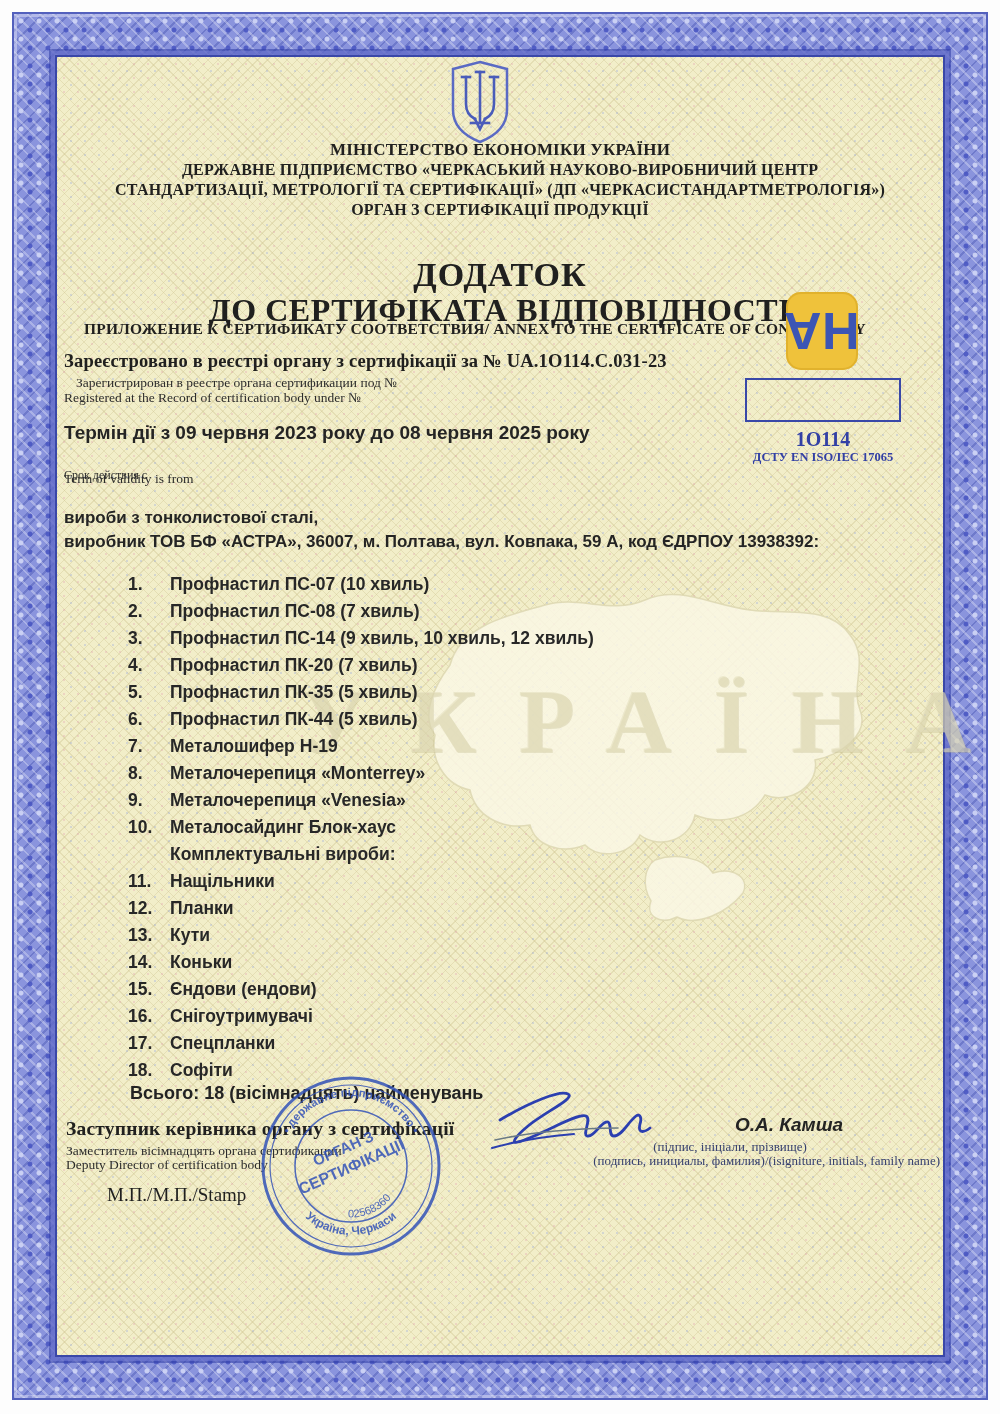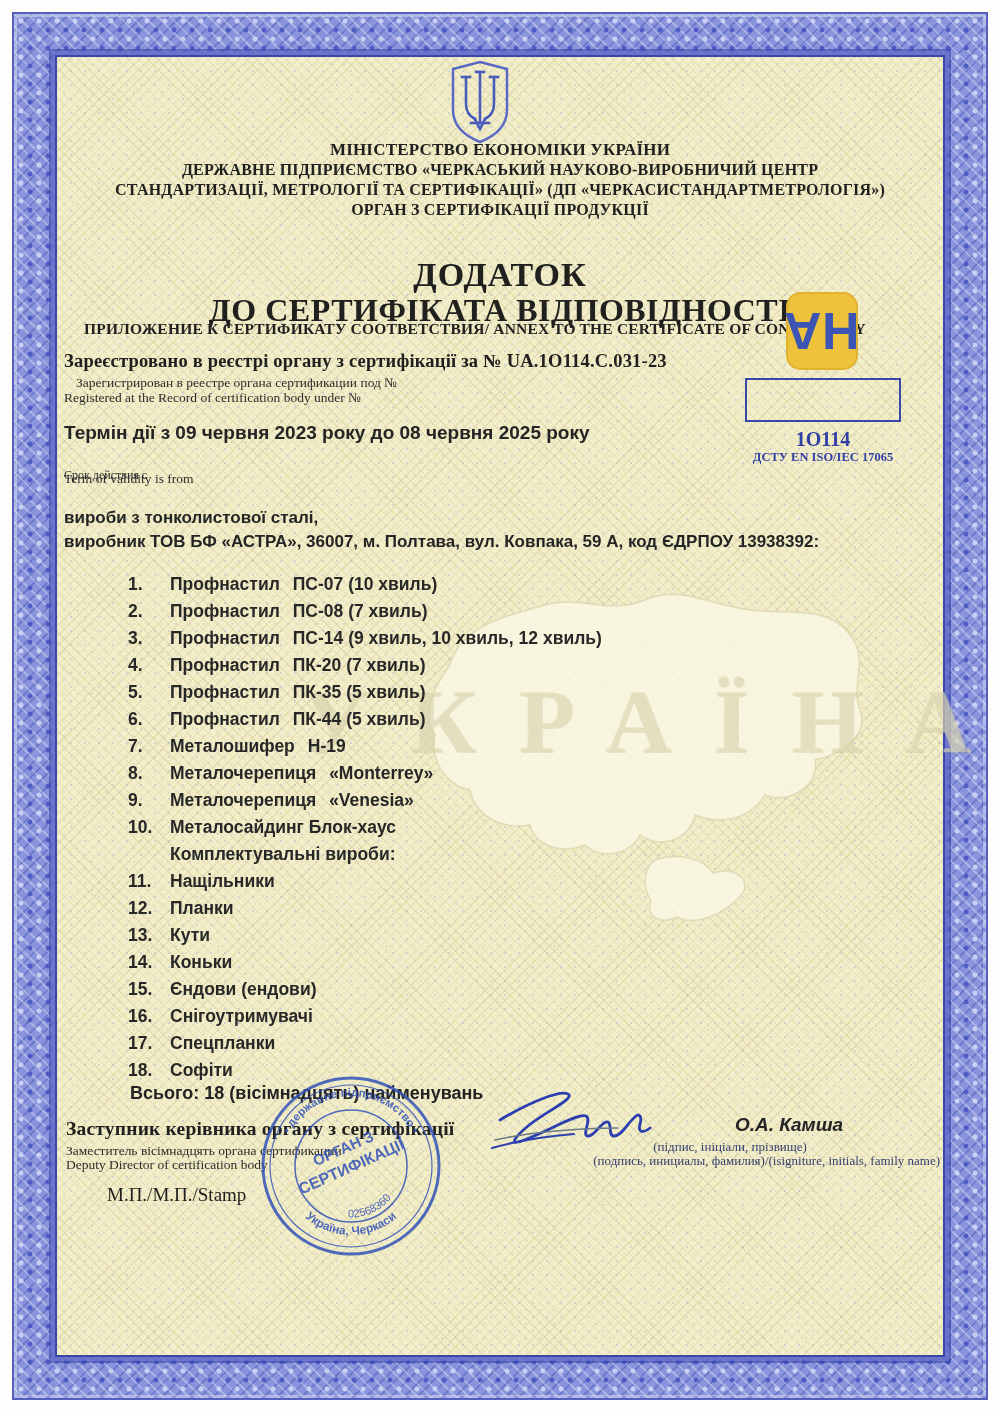--- a/index.html
+++ b/index.html
@@ -41,21 +41,21 @@
   .sans{font-family:"Liberation Sans", sans-serif;}
   .b{font-weight:bold;}
   
   .wm-word{
     font-weight:bold;font-size:92px;letter-spacing:42px;white-space:nowrap;
     color:rgba(226,220,186,.55);text-shadow:1px 1px 0 rgba(186,180,134,.30);
   }
   
   .prow{left:128px;width:740px;height:27px;font:bold 17.5px "Liberation Sans",sans-serif;color:#272727;}
   .prow .num{display:inline-block;width:42px;}
-  .prow .pspec{margin-left:13px;}
+  .prow .pspec{margin-left:5px;}
   
   .na-box{
     left:786px;top:292px;width:72px;height:78px;border-radius:15px;
     background:#efc23b;display:flex;align-items:center;justify-content:center;
     box-shadow:inset 0 0 0 2px rgba(200,150,20,.35);
   }
   .na-mono{font-family:"Liberation Sans",sans-serif;font-weight:bold;font-size:52px;
     color:#3c55b4;letter-spacing:-4px;line-height:1;}
   .na-mono .flip{display:inline-block;transform:rotate(180deg);}
   .code-box{

